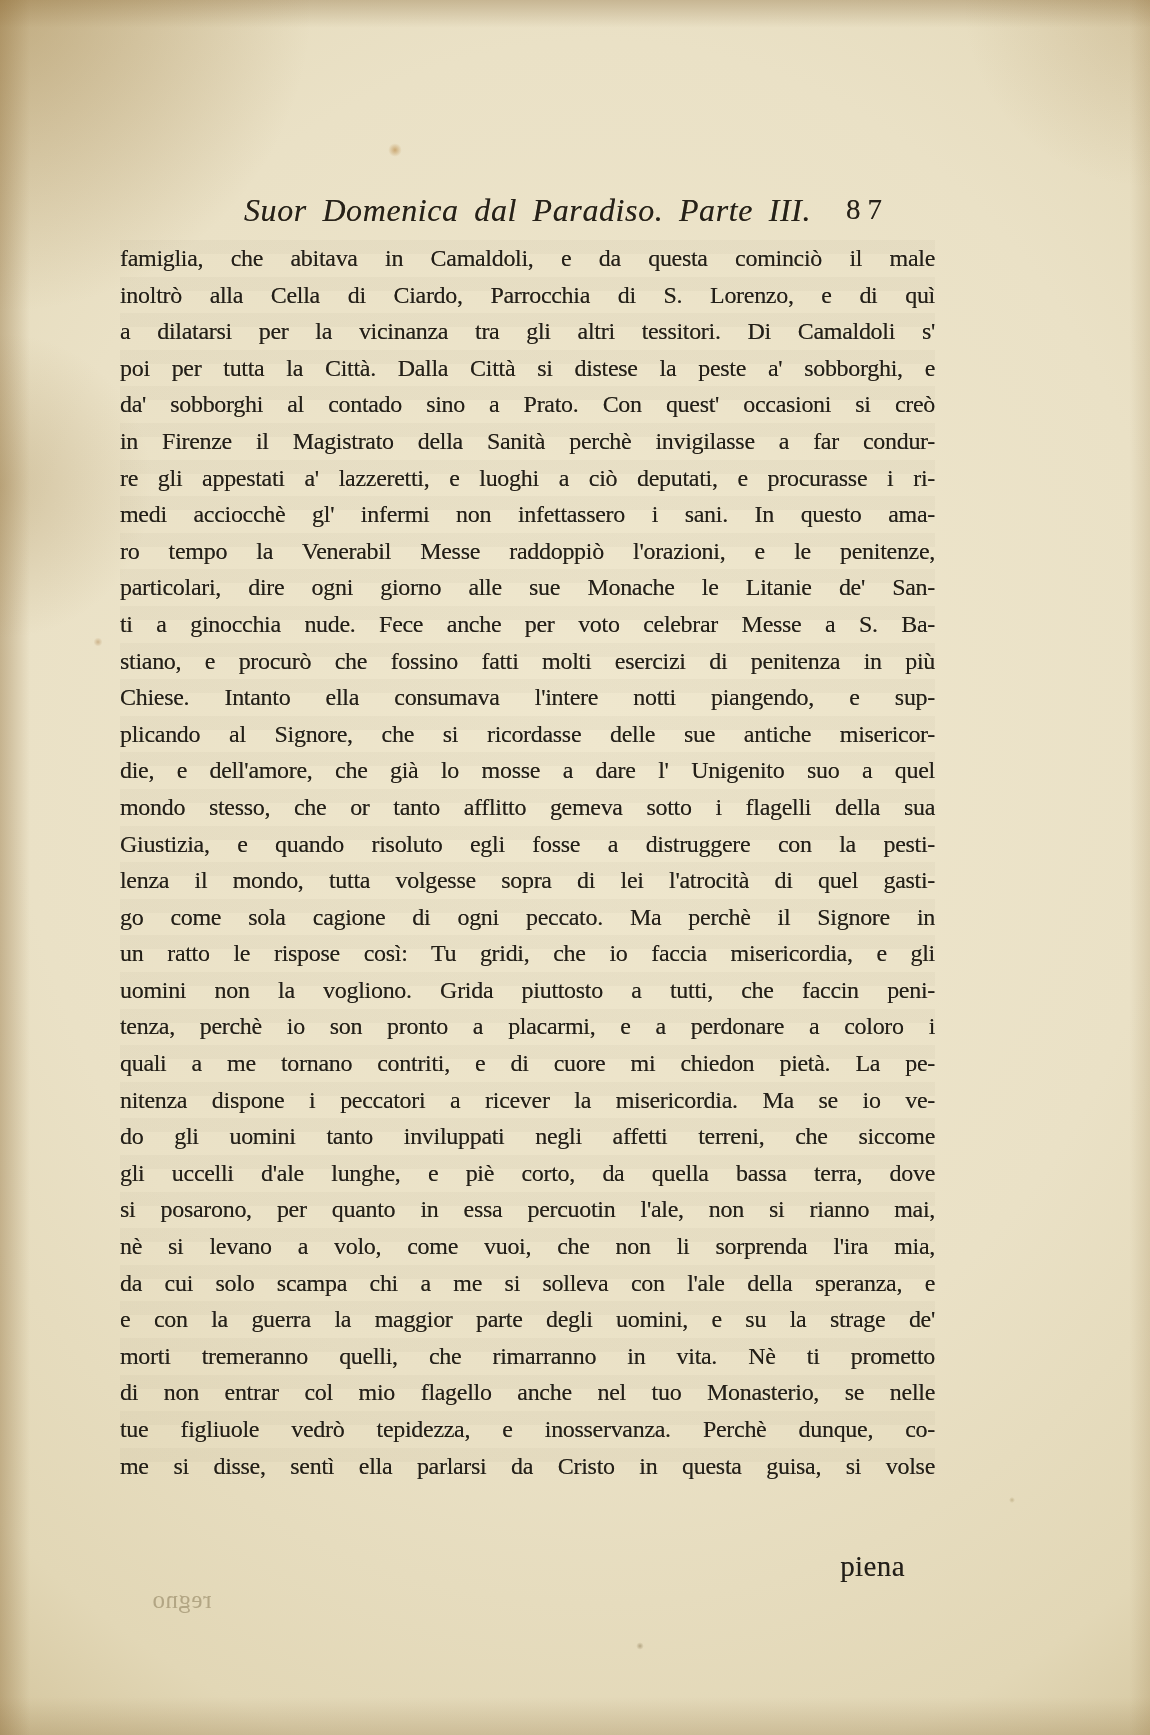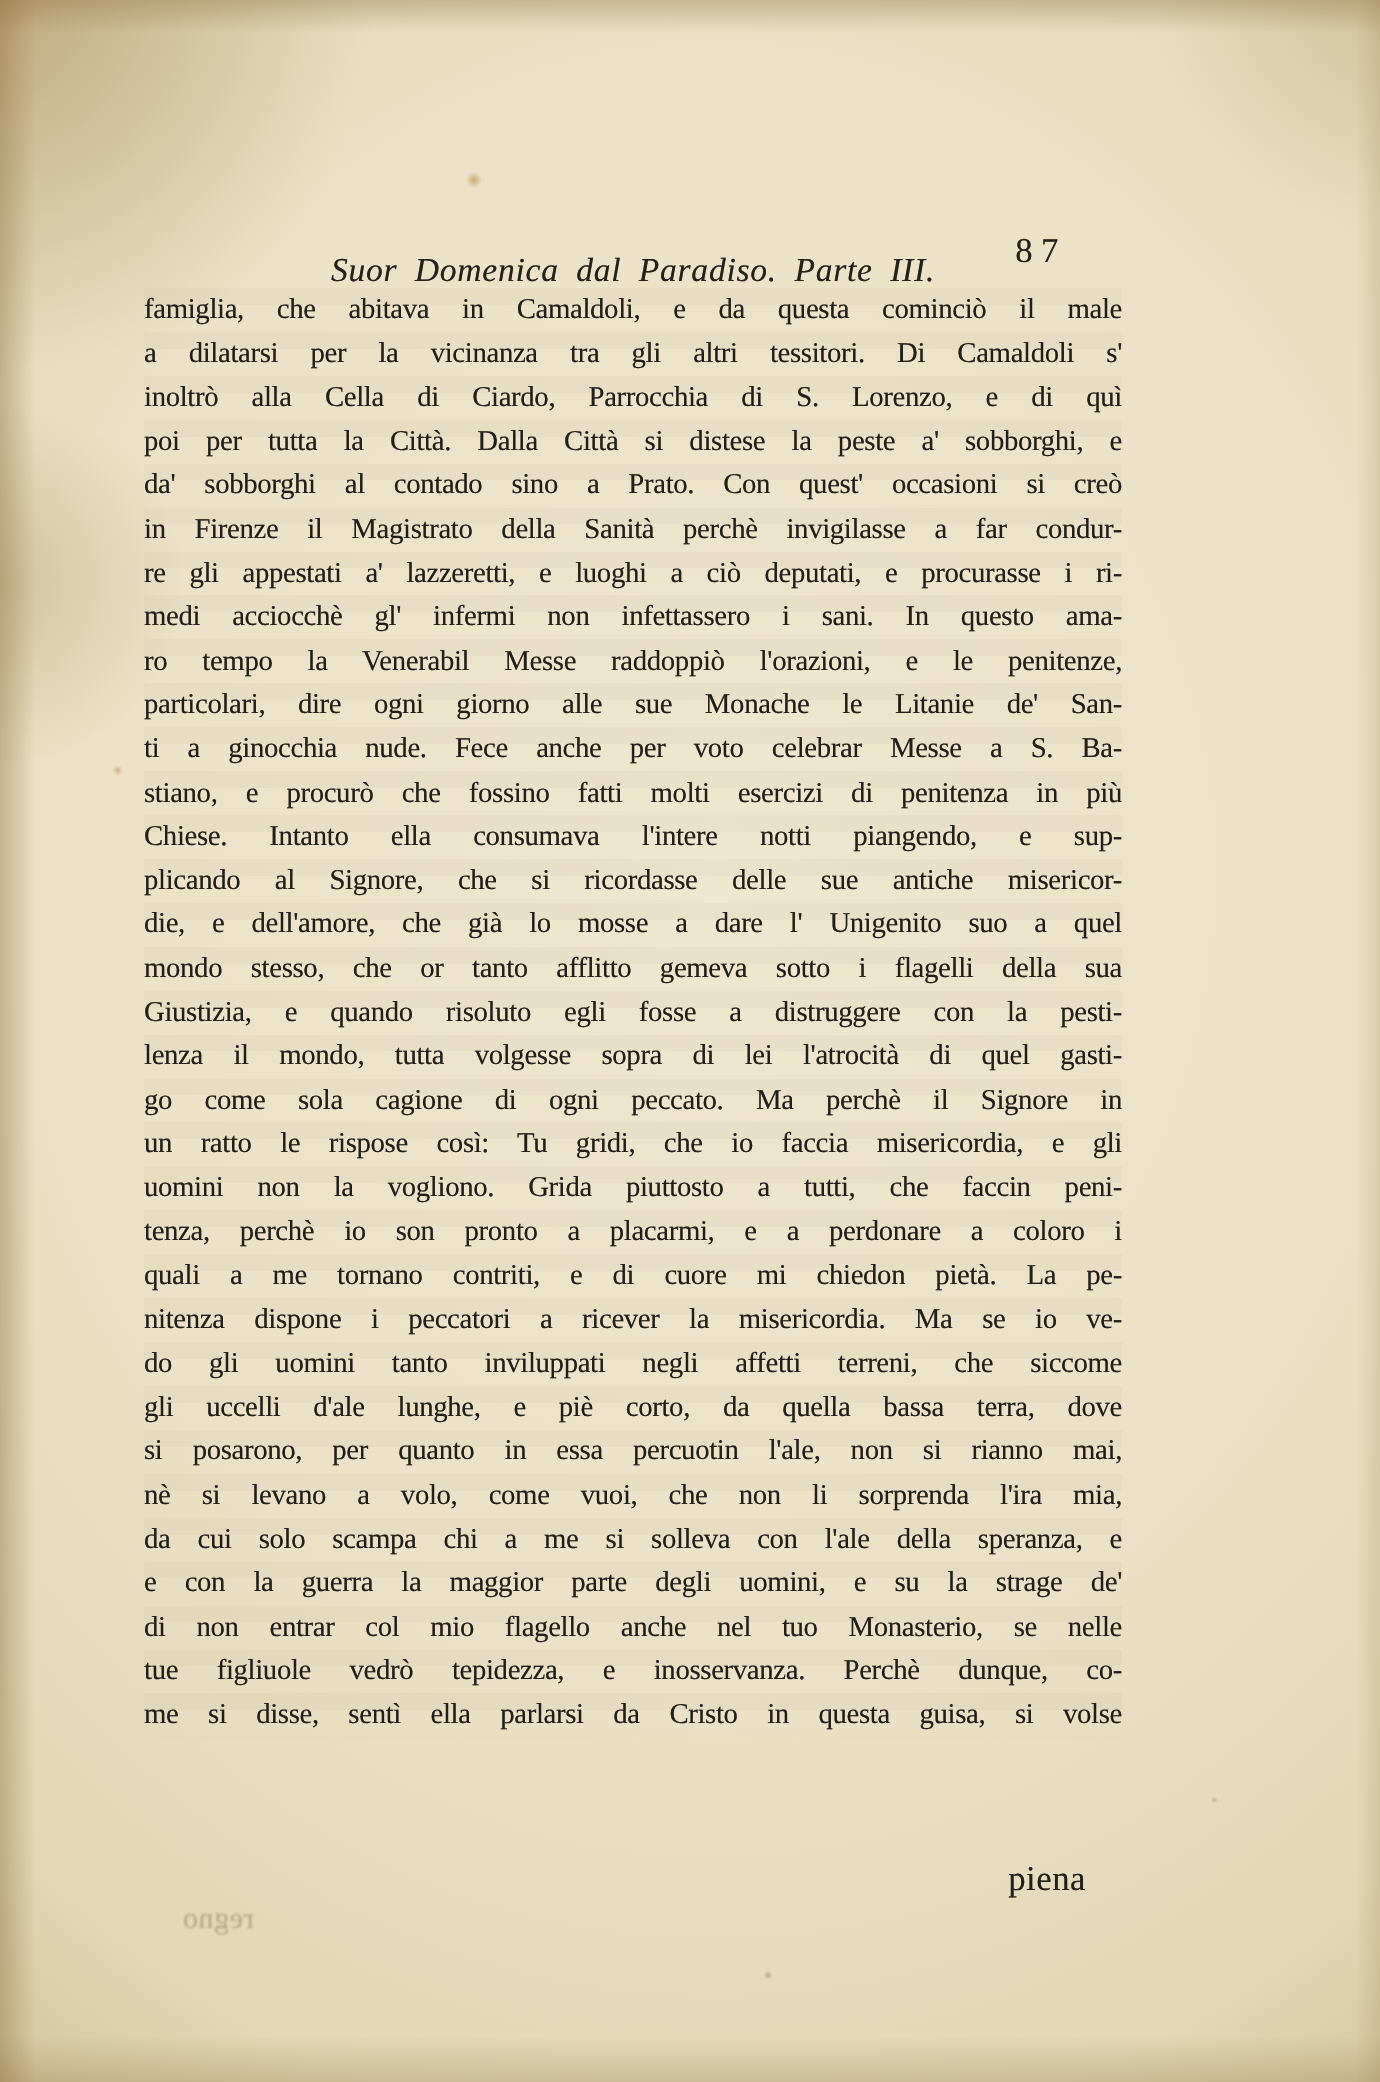--- a/index.html
+++ b/index.html
@@ -23,24 +23,23 @@
       linear-gradient(270deg, rgba(150,120,70,.20), rgba(150,120,70,0) 1.8%),
       linear-gradient(180deg, rgba(128,94,44,.32), rgba(128,94,44,0) 1.6%),
       linear-gradient(0deg, rgba(140,110,60,.26), rgba(140,110,60,0) 2.2%),
       radial-gradient(ellipse 92% 72% at 52% 42%, #efe7ce 0%, #eae1c6 55%, #e2d7b6 85%, #d2c39b 100%);
   }
   .running-header{
     position:absolute;top:192px;left:120px;width:815px;height:40px;
   }
   .header-title{
     display:block;text-align:center;
-    font-style:italic;font-size:28px;color:#262118;
+    font-style:italic;font-size:32px;color:#262118;
     letter-spacing:.6px;word-spacing:7px;
     text-shadow:0 0 .5px rgba(38,33,24,.55);
-    margin-top:18px;
   }
   .page-number{
     position:absolute;right:46px;top:1px;
     font-size:29px;color:#262118;letter-spacing:7px;
     text-shadow:0 0 .5px rgba(38,33,24,.5);
   }
   .body-text{
     position:absolute;top:240px;left:120px;width:815px;
     font-size:24px;line-height:36.6px;color:#231f18;
     letter-spacing:-0.3px;
@@ -69,22 +68,22 @@
 
 <div class="page">
 
   <div class="running-header">
     <span class="header-title">Suor Domenica dal Paradiso. Parte III.</span>
     <span class="page-number">87</span>
   </div>
 
   <div class="body-text">
       <div class="line">famiglia, che abitava in Camaldoli, e da questa cominciò il male</div>
+      <div class="line">inoltrò alla Cella di Ciardo, Parrocchia di S. Lorenzo, e di quì</div>
       <div class="line">a dilatarsi per la vicinanza tra gli altri tessitori. Di Camaldoli s'</div>
-      <div class="line">inoltrò alla Cella di Ciardo, Parrocchia di S. Lorenzo, e di quì</div>
       <div class="line">poi per tutta la Città. Dalla Città si distese la peste a' sobborghi, e</div>
       <div class="line">da' sobborghi al contado sino a Prato. Con quest' occasioni si creò</div>
       <div class="line">in Firenze il Magistrato della Sanità perchè invigilasse a far condur-</div>
       <div class="line">re gli appestati a' lazzeretti, e luoghi a ciò deputati, e procurasse i ri-</div>
       <div class="line">medi acciocchè gl' infermi non infettassero i sani. In questo ama-</div>
       <div class="line">ro tempo la Venerabil Messe raddoppiò l'orazioni, e le penitenze,</div>
       <div class="line">particolari, dire ogni giorno alle sue Monache le Litanie de' San-</div>
       <div class="line">ti a ginocchia nude. Fece anche per voto celebrar Messe a S. Ba-</div>
       <div class="line">stiano, e procurò che fossino fatti molti esercizi di penitenza in più</div>
       <div class="line">Chiese. Intanto ella consumava l'intere notti piangendo, e sup-</div>
@@ -98,20 +97,21 @@
       <div class="line">uomini non la vogliono. Grida piuttosto a tutti, che faccin peni-</div>
       <div class="line">tenza, perchè io son pronto a placarmi, e a perdonare a coloro i</div>
       <div class="line">quali a me tornano contriti, e di cuore mi chiedon pietà. La pe-</div>
       <div class="line">nitenza dispone i peccatori a ricever la misericordia. Ma se io ve-</div>
       <div class="line">do gli uomini tanto inviluppati negli affetti terreni, che siccome</div>
       <div class="line">gli uccelli d'ale lunghe, e piè corto, da quella bassa terra, dove</div>
       <div class="line">si posarono, per quanto in essa percuotin l'ale, non si rianno mai,</div>
       <div class="line">nè si levano a volo, come vuoi, che non li sorprenda l'ira mia,</div>
       <div class="line">da cui solo scampa chi a me si solleva con l'ale della speranza, e</div>
       <div class="line">e con la guerra la maggior parte degli uomini, e su la strage de'</div>
+      <div class="line">morti tremeranno quelli, che rimarranno in vita. Nè ti prometto</div>
       <div class="line">di non entrar col mio flagello anche nel tuo Monasterio, se nelle</div>
       <div class="line">tue figliuole vedrò tepidezza, e inosservanza. Perchè dunque, co-</div>
       <div class="line">me si disse, sentì ella parlarsi da Cristo in questa guisa, si volse</div>
     </div>
 
   <div class="catchword">piena</div>
 
   <div class="show-through">regno</div>
 
 </div>

